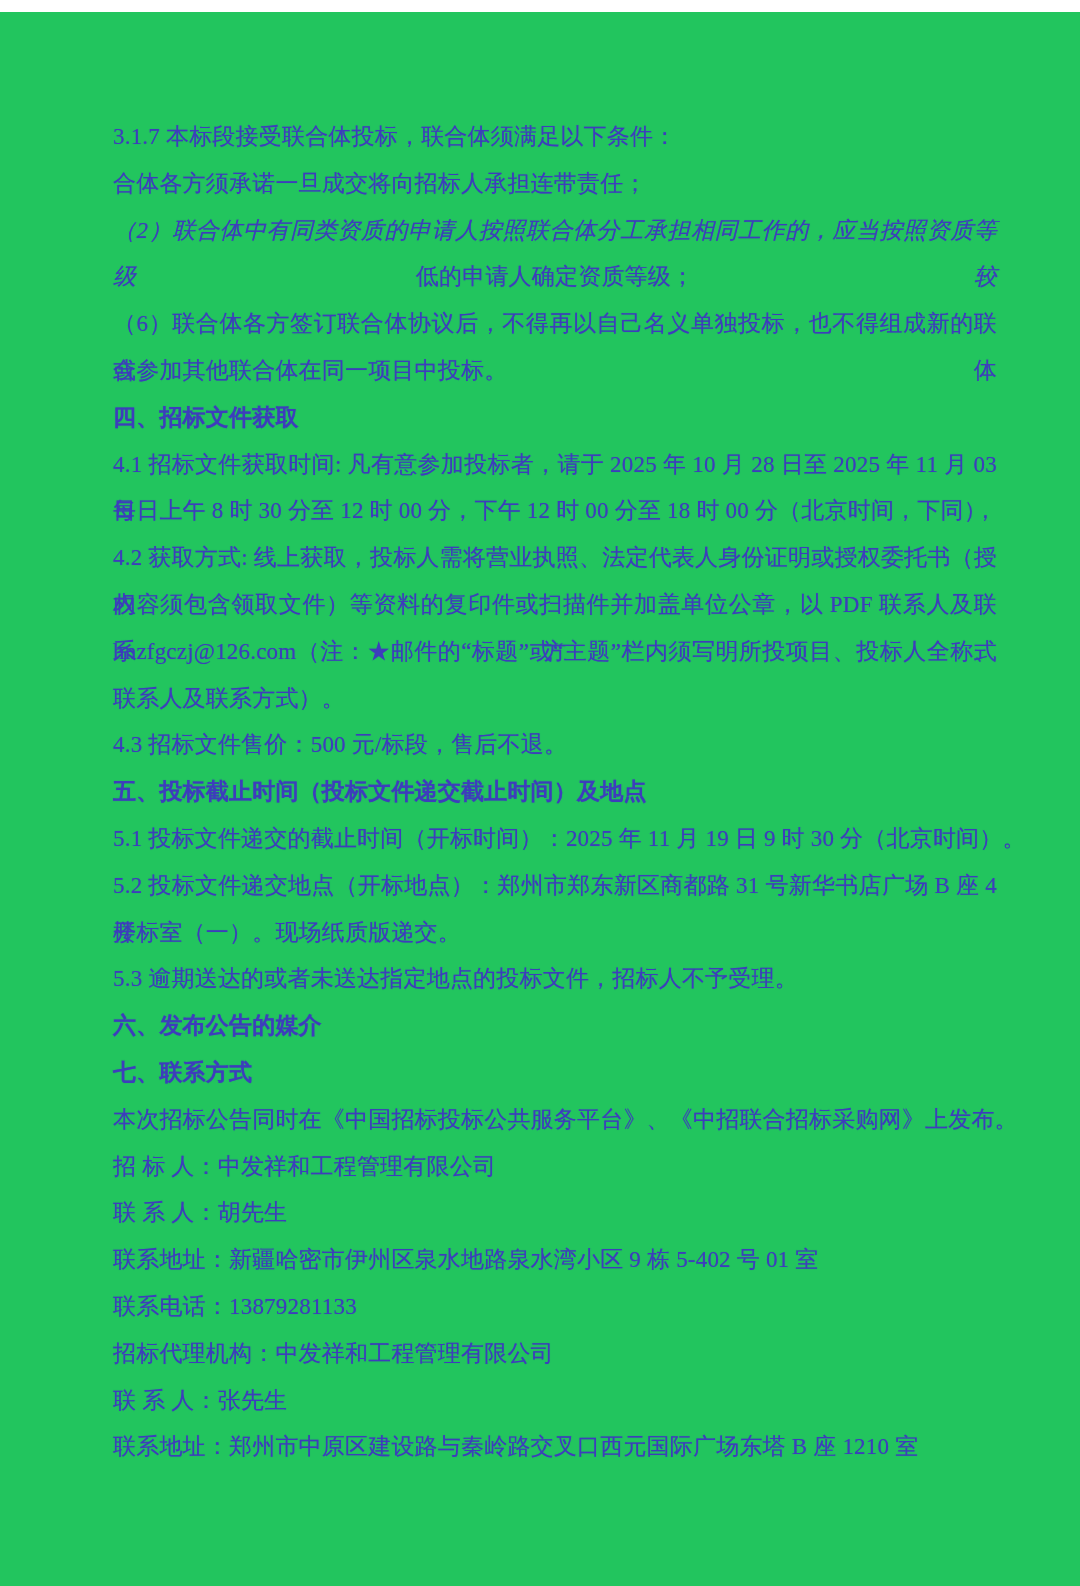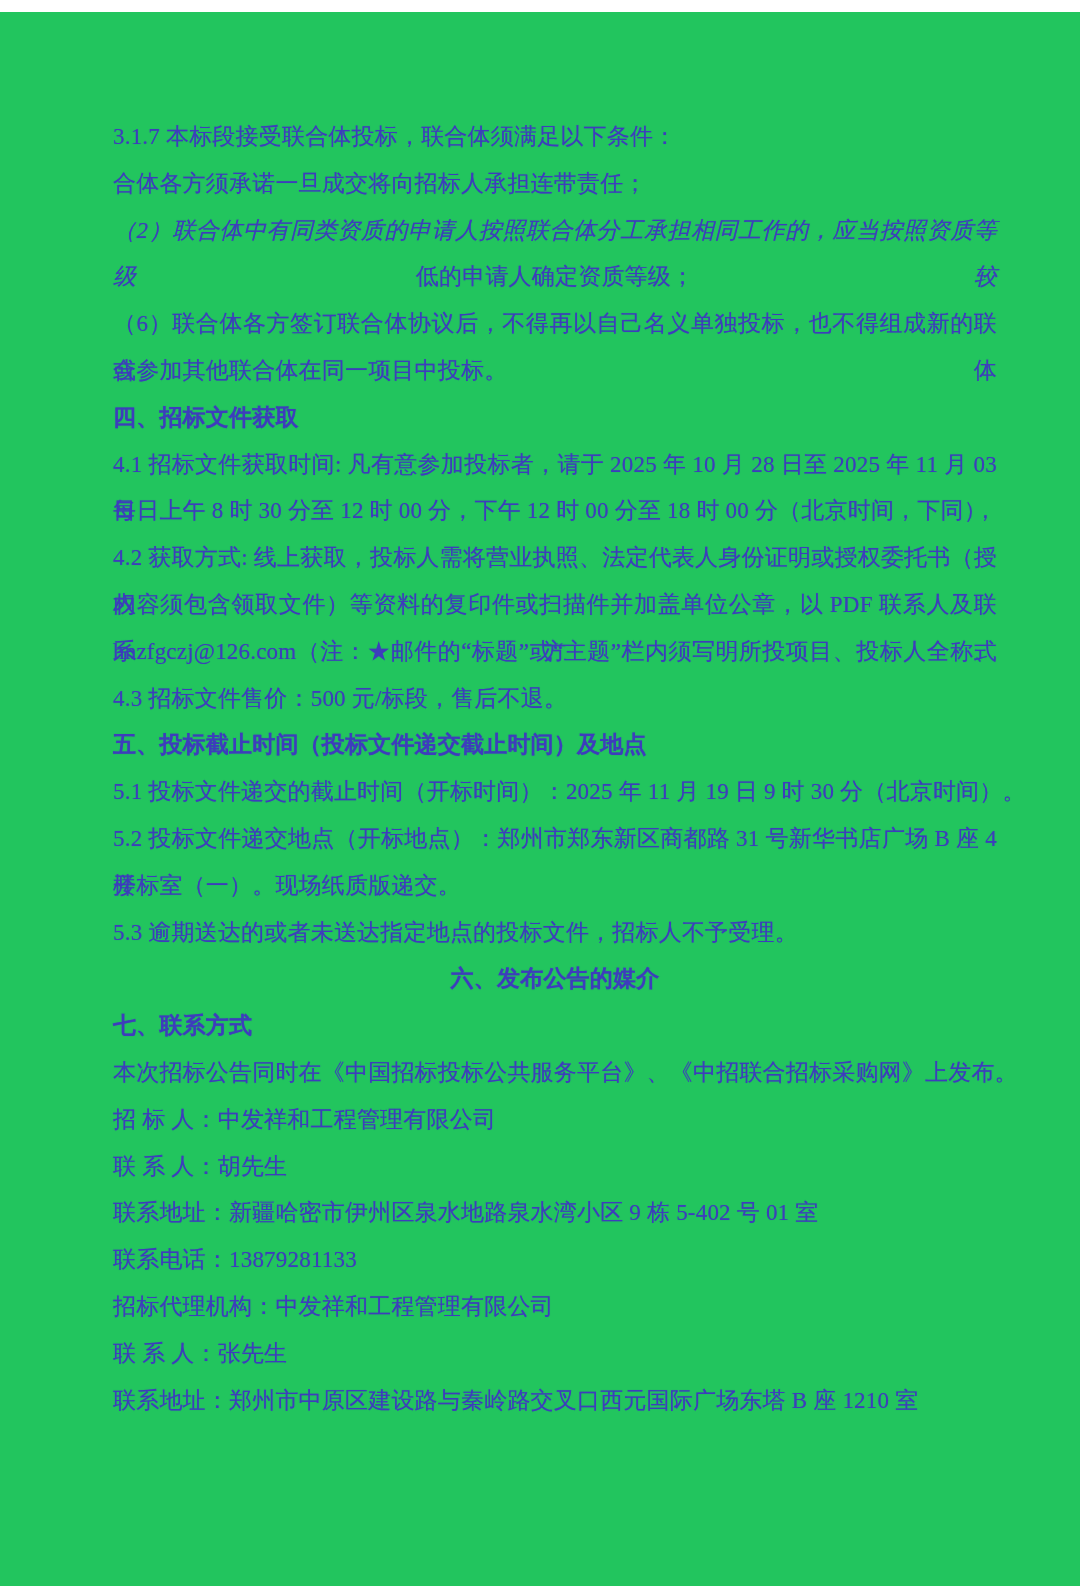--- a/index.html
+++ b/index.html
@@ -47,27 +47,28 @@
       <div class="doc-line justify" style="color: rgb(61, 61, 188); font-style: italic;">（2）联合体中有同类资质的申请人按照联合体分工承担相同工作的，应当按照资质等级较</div>
       <div class="doc-line" style="color: rgb(61, 61, 188); text-align: center;">低的申请人确定资质等级；</div>
       <div class="doc-line justify" style="color: rgb(61, 61, 188);">（6）联合体各方签订联合体协议后，不得再以自己名义单独投标，也不得组成新的联合体</div>
       <div class="doc-line" style="color: rgb(61, 61, 188);">或参加其他联合体在同一项目中投标。</div>
       <div class="doc-line heading" style="color: rgb(61, 61, 188);">四、招标文件获取</div>
       <div class="doc-line justify" style="color: rgb(61, 61, 188);">4.1 招标文件获取时间: 凡有意参加投标者，请于 2025 年 10 月 28 日至 2025 年 11 月 03 日，</div>
       <div class="doc-line" style="color: rgb(61, 61, 188);">每日上午 8 时 30 分至 12 时 00 分，下午 12 时 00 分至 18 时 00 分（北京时间，下同）</div>
       <div class="doc-line justify" style="color: rgb(61, 61, 188);">4.2 获取方式: 线上获取，投标人需将营业执照、法定代表人身份证明或授权委托书（授权</div>
       <div class="doc-line justify" style="color: rgb(61, 61, 188);">内容须包含领取文件）等资料的复印件或扫描件并加盖单位公章，以 PDF 联系人及联系方式</div>
       <div class="doc-line justify" style="color: rgb(61, 61, 188);">hnzfgczj@126.com（注：★邮件的“标题”或“主题”栏内须写明所投项目、投标人全称、</div>
+      <div class="doc-line" style="color: rgb(61, 61, 188);">联系人及联系方式）。</div>
       <div class="doc-line" style="color: rgb(61, 61, 188);">4.3 招标文件售价：500 元/标段，售后不退。</div>
       <div class="doc-line heading" style="color: rgb(61, 61, 188);">五、投标截止时间（投标文件递交截止时间）及地点</div>
       <div class="doc-line" style="color: rgb(61, 61, 188);">5.1 投标文件递交的截止时间（开标时间）：2025 年 11 月 19 日 9 时 30 分（北京时间）。</div>
       <div class="doc-line justify" style="color: rgb(61, 61, 188);">5.2 投标文件递交地点（开标地点）：郑州市郑东新区商都路 31 号新华书店广场 B 座 4 楼</div>
       <div class="doc-line" style="color: rgb(61, 61, 188);">开标室（一）。现场纸质版递交。</div>
       <div class="doc-line" style="color: rgb(61, 61, 188);">5.3 逾期送达的或者未送达指定地点的投标文件，招标人不予受理。</div>
-      <div class="doc-line heading" style="color: rgb(61, 61, 188); text-align: center;">六、发布公告的媒介</div>
+      <div class="doc-line heading" style="color: rgb(61, 61, 188);">六、发布公告的媒介</div>
       <div class="doc-line heading" style="color: rgb(61, 61, 188);">七、联系方式</div>
       <div class="doc-line" style="color: rgb(61, 61, 188);">本次招标公告同时在《中国招标投标公共服务平台》、《中招联合招标采购网》上发布。</div>
       <div class="doc-line" style="color: rgb(61, 61, 188);">招 标 人：中发祥和工程管理有限公司</div>
       <div class="doc-line" style="color: rgb(61, 61, 188);">联 系 人：胡先生</div>
       <div class="doc-line" style="color: rgb(61, 61, 188);">联系地址：新疆哈密市伊州区泉水地路泉水湾小区 9 栋 5-402 号 01 室</div>
       <div class="doc-line" style="color: rgb(61, 61, 188);">联系电话：13879281133</div>
       <div class="doc-line" style="color: rgb(61, 61, 188);">招标代理机构：中发祥和工程管理有限公司</div>
       <div class="doc-line" style="color: rgb(61, 61, 188);">联 系 人：张先生</div>
       <div class="doc-line" style="color: rgb(61, 61, 188);">联系地址：郑州市中原区建设路与秦岭路交叉口西元国际广场东塔 B 座 1210 室</div>
     </div>

